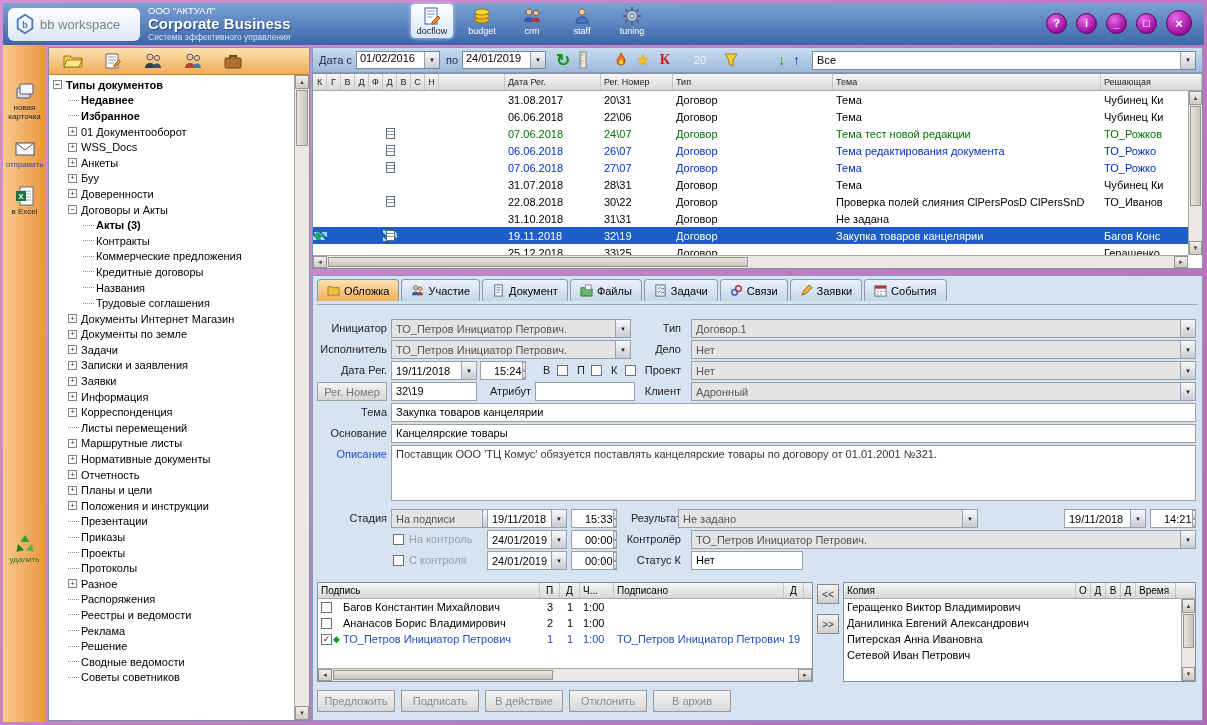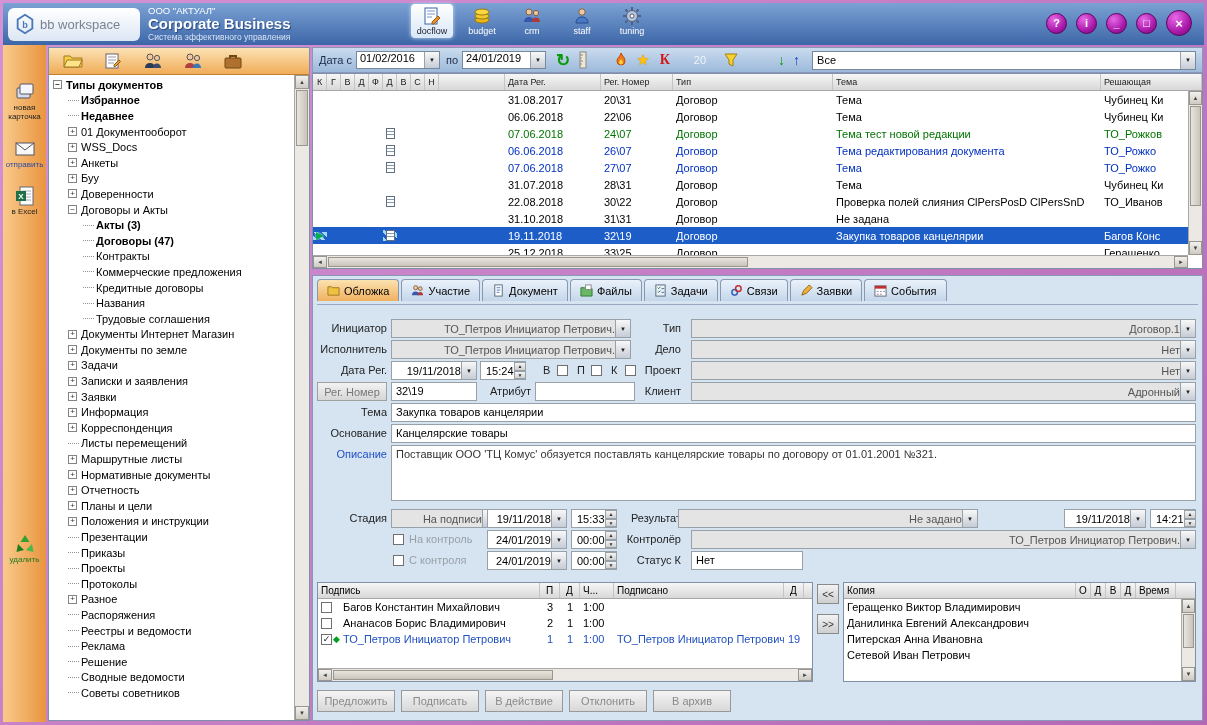--- a/index.html
+++ b/index.html
@@ -98,24 +98,24 @@
 .bpanel{flex:1;margin-top:6px;background:#D6E4F2;border:1px solid #8898B8;position:relative;}
 .tabs{display:flex;gap:2px;padding:3px 0 0 4px;height:25px;}
 .tab{display:flex;align-items:center;gap:4px;padding:0 9px;border:1px solid #8898B0;border-bottom:none;border-radius:4px 4px 0 0;background:linear-gradient(180deg,#EAF2FB,#C4D6EA);cursor:pointer;white-space:nowrap;}
 .tab svg{width:13px;height:13px;}
 .tab.active{background:linear-gradient(180deg,#FBE3B0,#F0B060);}
 .formarea{position:absolute;left:4px;right:4px;top:28px;height:274px;border-top:1px solid #98A8C0;}
 .fl{position:absolute;height:19px;line-height:19px;text-align:right;color:#222;white-space:nowrap;overflow:hidden;}
 .fl.gray{color:#98A0A8;}
 .fl.blue{color:#2050C8;}
 .fc{position:absolute;height:19px;background:#E4E4E4;border:1px solid #98A0A8;color:#555;display:flex;align-items:center;overflow:hidden;cursor:default;}
-.fc .cval{padding-left:4px;flex:1;white-space:nowrap;overflow:hidden;text-align:right;}
+.fc .cval{padding-left:4px;flex:1;white-space:nowrap;overflow:hidden;}
 .fw{position:absolute;height:19px;background:#fff;border:1px solid #98A0A8;padding:0 4px;line-height:17px;overflow:hidden;white-space:nowrap;color:#000;}
 .fspin{position:absolute;height:19px;background:#fff;border:1px solid #98A0A8;display:flex;align-items:center;overflow:hidden;}
-.fspin .cval{padding-left:5px;flex:1;}
+.fspin .cval{padding-left:13px;flex:1;}
 .spinb{width:13px;flex:0 0 13px;align-self:stretch;display:flex;flex-direction:column;}
 .spinb i{flex:1;font-style:normal;font-size:5px;display:flex;align-items:center;justify-content:center;background:linear-gradient(180deg,#F4F4F4,#CFCFCF);border:1px solid #98A0A8;color:#333;cursor:pointer;}
 .cb{position:absolute;width:11px;height:11px;border:1px solid #707070;background:#fff;display:flex;align-items:center;justify-content:center;font-size:9px;color:#222;cursor:pointer;}
 .btnlabel{position:absolute;height:19px;background:linear-gradient(180deg,#F2F2F2,#D6D6D6);border:1px solid #A0A0A0;color:#777;display:flex;align-items:center;justify-content:center;cursor:pointer;}
 .fdesc{position:absolute;background:#fff;border:1px solid #98A0A8;padding:2px 4px;color:#333;line-height:1.25;overflow:hidden;}
 
 
 .listsarea{position:absolute;left:4px;right:4px;top:306px;height:100px;}
 .slist{position:absolute;left:0;top:0;bottom:0;width:496px;background:#fff;border:1px solid #8090A8;overflow:hidden;}
 .clist{position:absolute;left:526px;top:0;bottom:0;right:2px;background:#fff;border:1px solid #8090A8;overflow:hidden;}
@@ -288,25 +288,25 @@
         </span>
     </div>
     <div class="treebody">
       <div class="tree">
           <div class="trow b" style="padding-left: 4px;">
             <span class="tm minus">−</span>
             <span class="tl">Типы документов</span>
           </div>
           <div class="trow b" style="padding-left: 19px;">
             <span class="tm dash"></span>
+            <span class="tl">Недавнее</span>
+          </div>
+          <div class="trow b" style="padding-left: 19px;">
+            <span class="tm dash"></span>
             <span class="tl">Избранное</span>
-          </div>
-          <div class="trow b" style="padding-left: 19px;">
-            <span class="tm dash"></span>
-            <span class="tl">Недавнее</span>
           </div>
           <div class="trow" style="padding-left: 19px;">
             <span class="tm plus">+</span>
             <span class="tl">01 Документооборот</span>
           </div>
           <div class="trow" style="padding-left: 19px;">
             <span class="tm plus">+</span>
             <span class="tl">WSS_Docs</span>
           </div>
           <div class="trow" style="padding-left: 19px;">
@@ -321,24 +321,20 @@
             <span class="tm plus">+</span>
             <span class="tl">Доверенности</span>
           </div>
           <div class="trow" style="padding-left: 19px;">
             <span class="tm minus">−</span>
             <span class="tl">Договоры и Акты</span>
           </div>
           <div class="trow b" style="padding-left: 34px;">
             <span class="tm dash"></span>
             <span class="tl">Акты (3)</span>
-          </div>
-          <div class="trow b" style="padding-left: 34px;">
-            <span class="tm dash"></span>
-            <span class="tl">Договоры (47)</span>
           </div>
           <div class="trow" style="padding-left: 34px;">
             <span class="tm dash"></span>
             <span class="tl">Контракты</span>
           </div>
           <div class="trow" style="padding-left: 34px;">
             <span class="tm dash"></span>
             <span class="tl">Коммерческие предложения</span>
           </div>
           <div class="trow" style="padding-left: 34px;">

